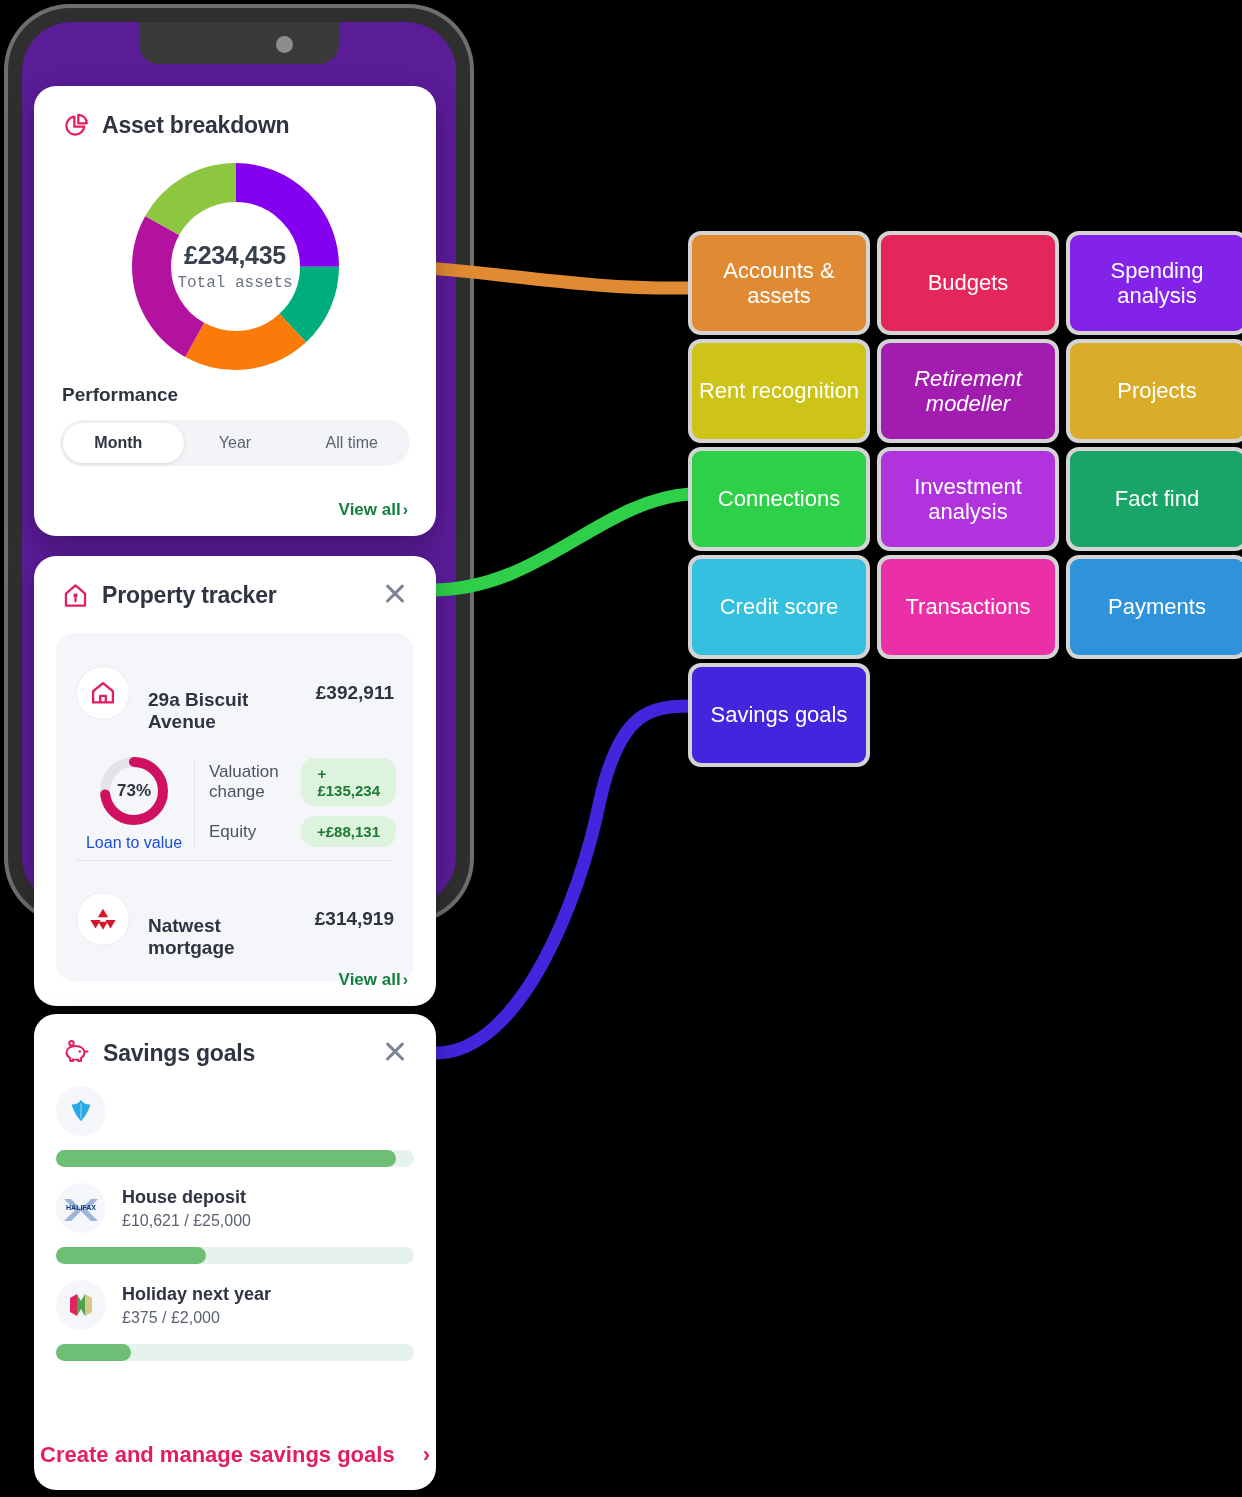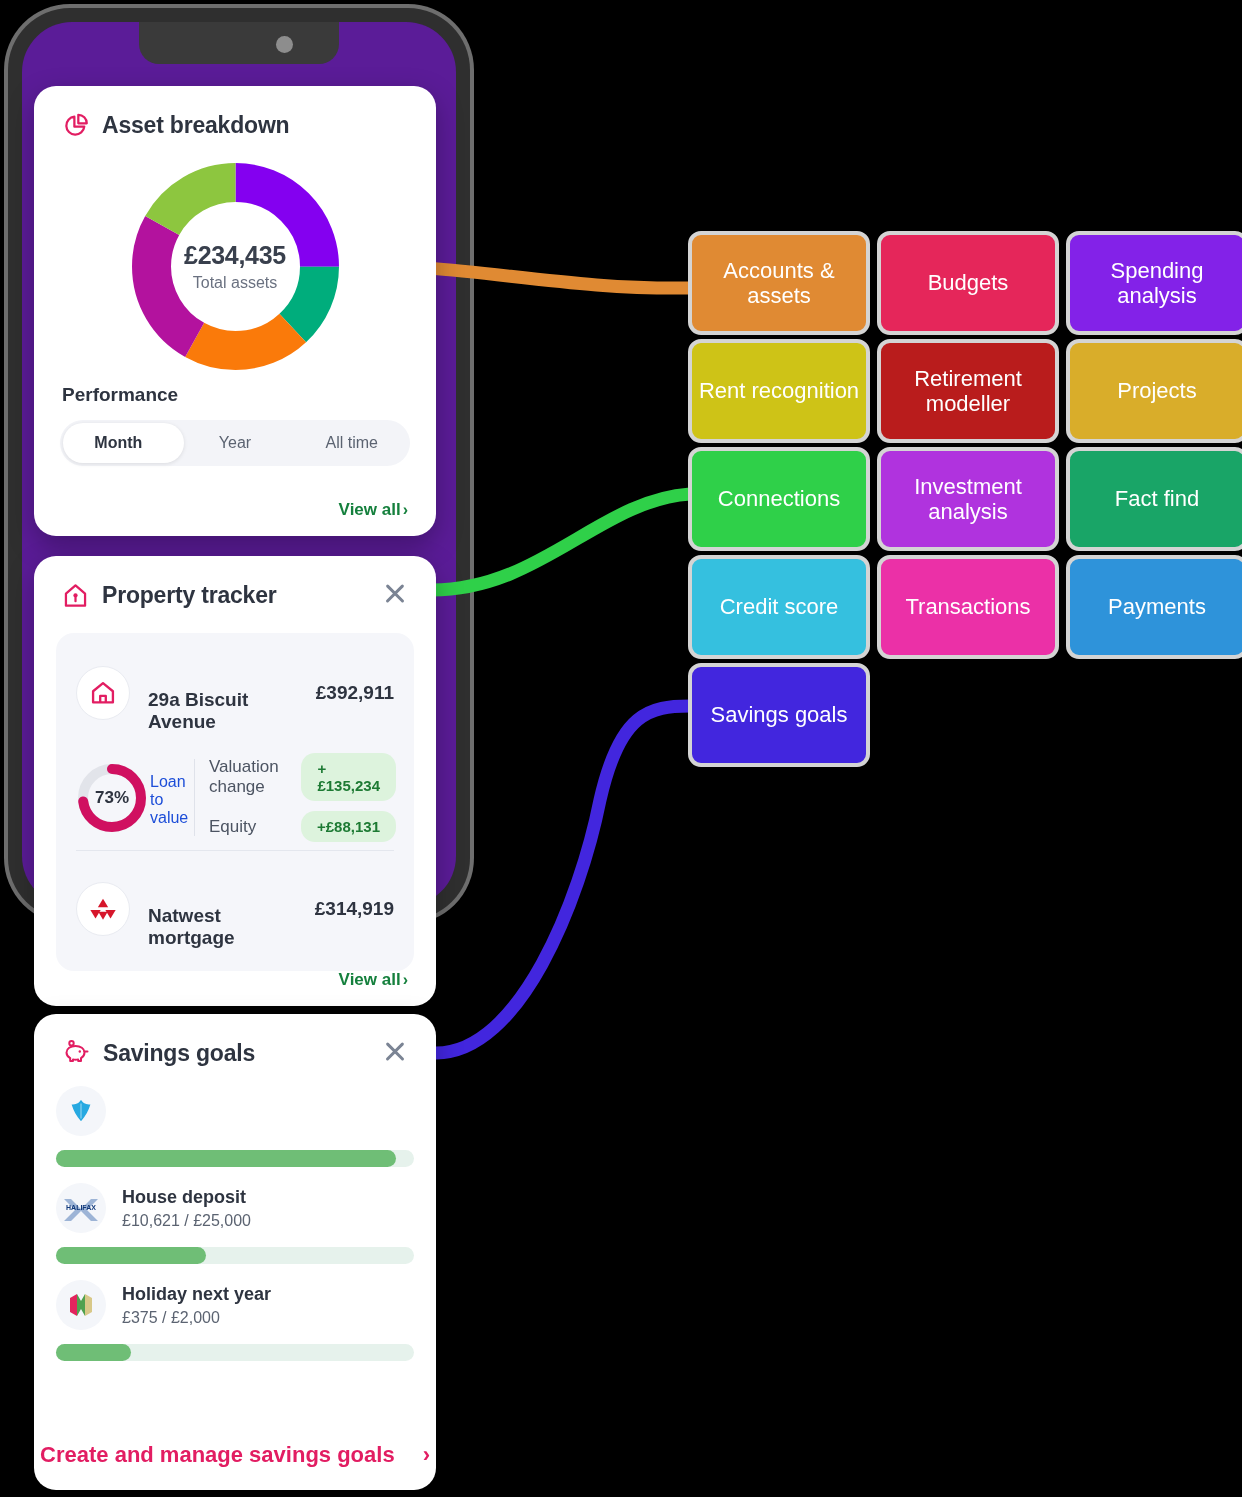--- a/index.html
+++ b/index.html
@@ -64,21 +64,21 @@
   .close-x:before{transform:rotate(45deg);}
   .close-x:after{transform:rotate(-45deg);}
 
   
   .donut-wrap{position:relative;width:215px;height:215px;margin:16px auto 0 auto;}
   .donut-center{
     position:absolute;inset:0;display:flex;flex-direction:column;
     align-items:center;justify-content:center;
   }
   .donut-total{font-size:25px;font-weight:bold;color:#39404d;letter-spacing:-.3px;}
-  .donut-sub{font-size:16px;color:#6a7180;margin-top:4px;}
+  .donut-sub{font-size:16px;color:#6a7180;margin-top:4px;font-family:Liberation Mono, monospace;}
 
   .perf-label{
     font-size:19px;font-weight:bold;color:#2e3440;
     padding:10px 28px 0 28px;
   }
   .seg{
     margin:14px 26px 0 26px;height:46px;border-radius:24px;background:#f3f4f8;
     display:flex;align-items:center;position:relative;
   }
   .seg .opt{
@@ -101,21 +101,21 @@
     margin:20px 22px 0 22px;background:#f5f6fa;border-radius:18px;padding:4px 0 6px 0;
   }
   .prop-row{display:flex;align-items:center;gap:18px;padding:16px 20px;}
   .circ{
     width:52px;height:52px;border-radius:50%;background:#fff;
     border:1px solid #e9ebf1;display:flex;align-items:center;justify-content:center;flex:none;
   }
   .prop-name{font-size:19px;font-weight:bold;color:#2e3440;flex:1;margin-top:36px;}
   .prop-val{font-size:19px;font-weight:bold;color:#2e3440;}
   .ltv-row{display:flex;padding:4px 18px 6px 18px;align-items:stretch;}
-  .ltv-left{width:120px;display:flex;flex-direction:row;align-items:center;}
+  .ltv-left{width:120px;display:flex;flex-direction:column;align-items:center;}
   .ltv-ring{position:relative;width:76px;height:76px;}
   .ltv-pct{
     position:absolute;inset:0;display:flex;align-items:center;justify-content:center;
     font-size:17px;font-weight:bold;color:#2e3440;
   }
   .ltv-cap{font-size:16px;color:#1d4ed8;margin-top:5px;}
   .divider-v{width:1px;background:#dfe2ea;margin:6px 14px 6px 0;}
   .ltv-right{flex:1;display:flex;flex-direction:column;justify-content:center;gap:10px;}
   .kv{display:flex;align-items:center;justify-content:space-between;}
   .kv .k{font-size:17px;color:#4c5462;}
@@ -365,21 +365,21 @@
       </div>
       <div class="tile" style="left: 877px; top: 231px; width: 174px; height: 96px; background: rgb(229, 38, 90);">
         <span>Budgets</span>
       </div>
       <div class="tile" style="left: 1066px; top: 231px; width: 174px; height: 96px; background: rgb(131, 34, 232);">
         <span>Spending analysis</span>
       </div>
       <div class="tile" style="left: 688px; top: 339px; width: 174px; height: 96px; background: rgb(206, 195, 23);">
         <span>Rent recognition</span>
       </div>
-      <div class="tile" style="left: 877px; top: 339px; width: 174px; height: 96px; background: #b91c1c;">
+      <div class="tile" style="left: 877px; top: 339px; width: 174px; height: 96px; background: #a21caf; font-style: italic;">
         <span>Retirement modeller</span>
       </div>
       <div class="tile" style="left: 1066px; top: 339px; width: 174px; height: 96px; background: rgb(217, 173, 42);">
         <span>Projects</span>
       </div>
       <div class="tile" style="left: 688px; top: 447px; width: 174px; height: 96px; background: rgb(47, 208, 73);">
         <span>Connections</span>
       </div>
       <div class="tile" style="left: 877px; top: 447px; width: 174px; height: 96px; background: rgb(176, 51, 222);">
         <span>Investment analysis</span>

